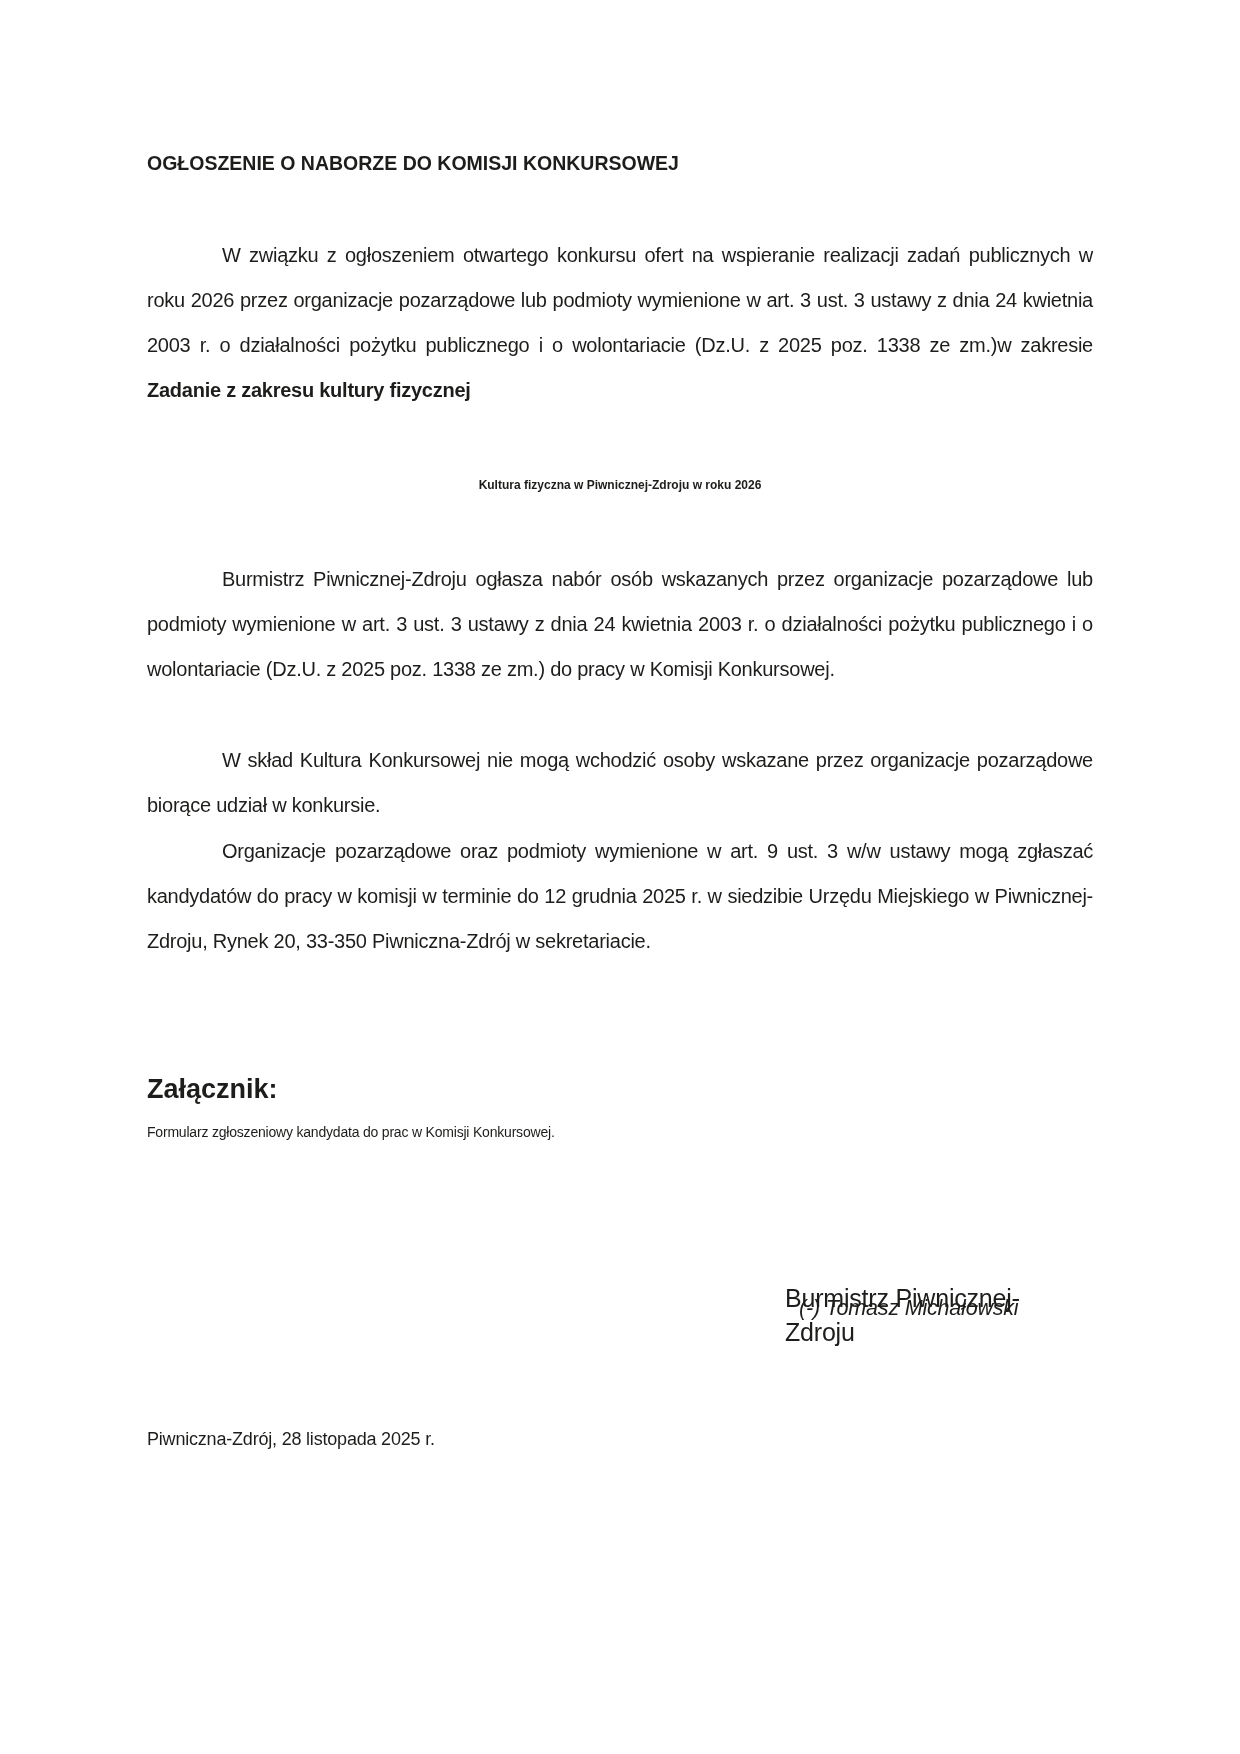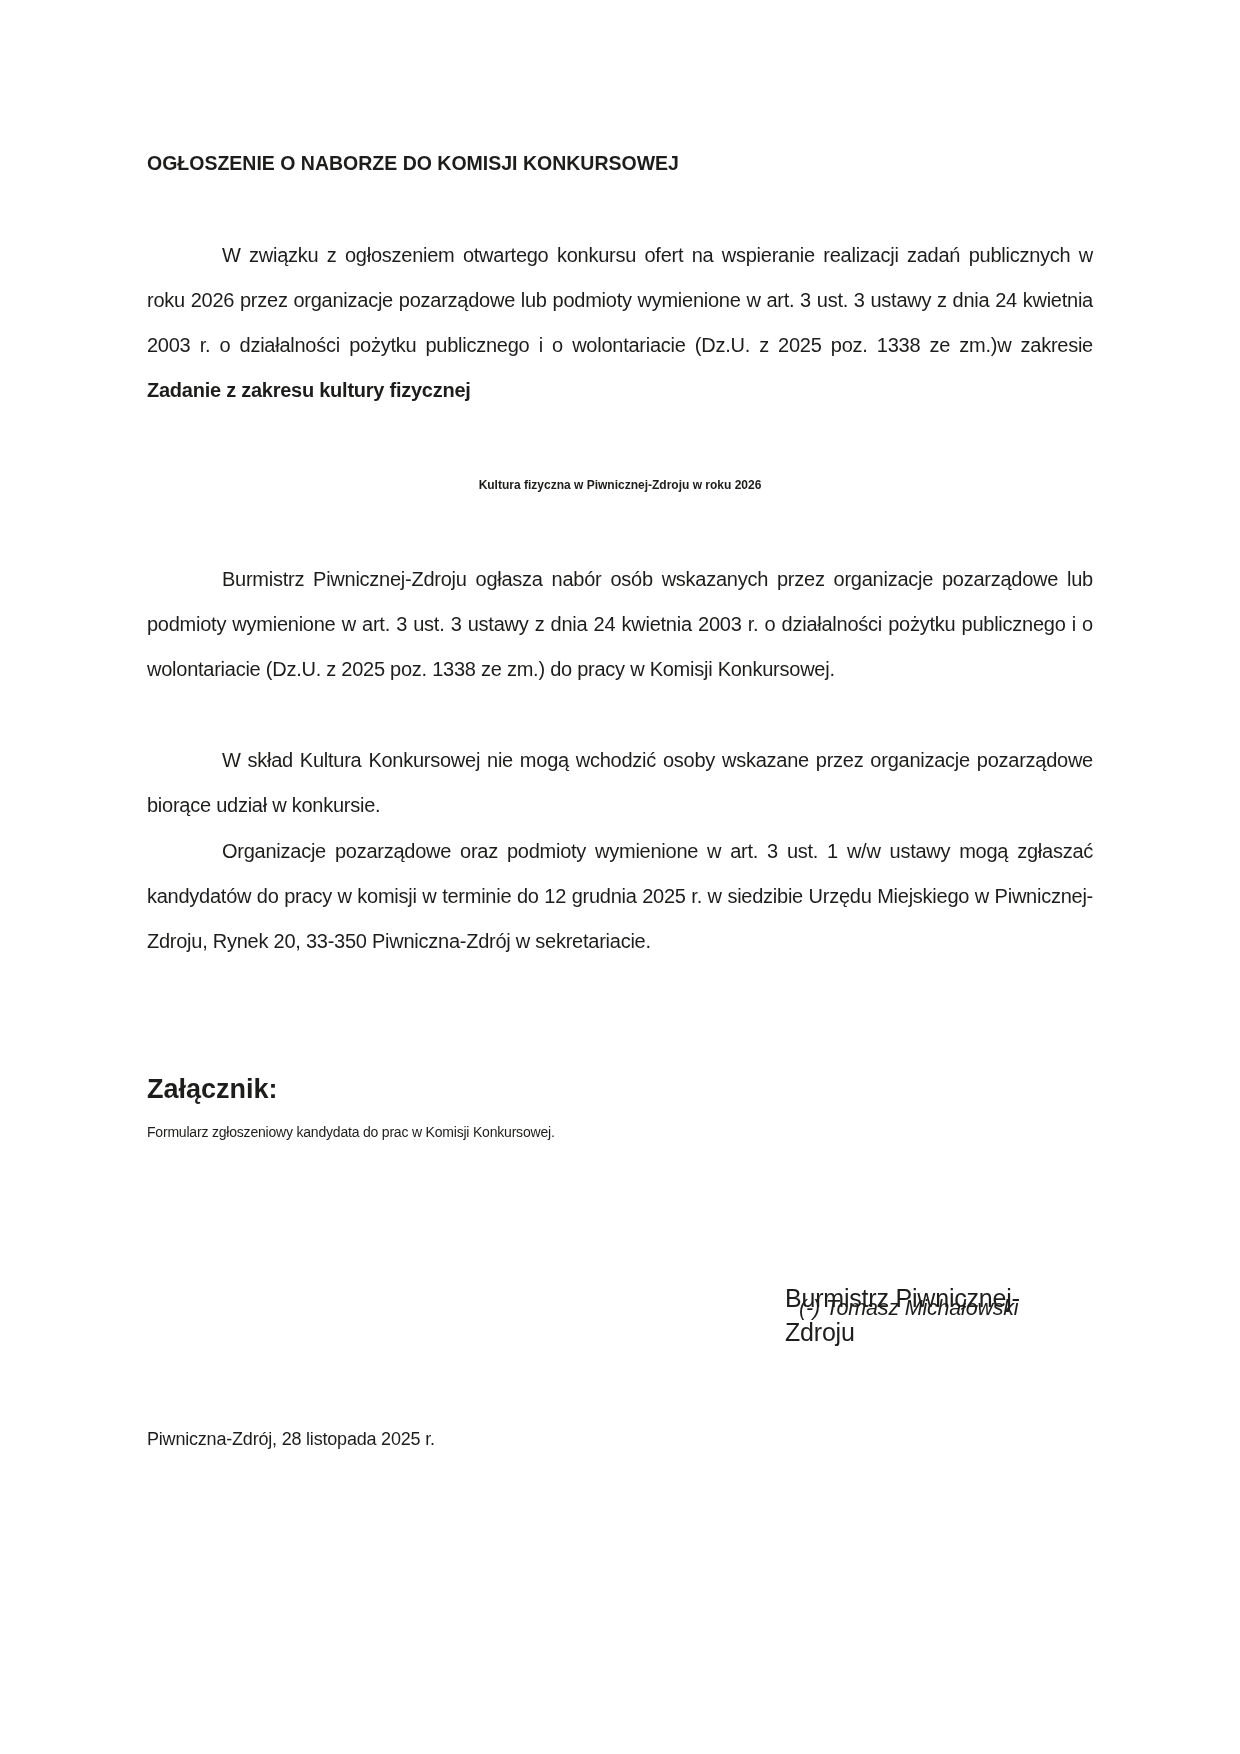--- a/index.html
+++ b/index.html
@@ -109,21 +109,21 @@
 
 <div class="page">
   <div class="title">OGŁOSZENIE O NABORZE DO KOMISJI KONKURSOWEJ</div>
 
   <p class="para p1"><span>W związku z ogłoszeniem otwartego konkursu ofert na wspieranie realizacji zadań publicznych w roku 2026 przez organizacje pozarządowe lub podmioty wymienione w art. 3 ust. 3 ustawy z dnia 24 kwietnia 2003 r. o działalności pożytku publicznego i o wolontariacie (Dz.U. z 2025 poz. 1338 ze zm.)w zakresie </span><span class="bold">Zadanie z zakresu kultury fizycznej</span></p>
 
   <div class="subtitle">Kultura fizyczna w Piwnicznej-Zdroju w roku 2026</div>
 
   <p class="para p2 last-left">Burmistrz Piwnicznej-Zdroju ogłasza nabór osób wskazanych przez organizacje pozarządowe lub podmioty wymienione w art. 3 ust. 3 ustawy z dnia 24 kwietnia 2003 r. o działalności pożytku publicznego i o wolontariacie (Dz.U. z 2025 poz. 1338  ze zm.) do pracy w Komisji Konkursowej.</p>
   <p class="para p3 last-left">W skład Kultura Konkursowej nie mogą wchodzić osoby wskazane przez organizacje pozarządowe biorące udział w konkursie.</p>
-  <p class="para p4 last-left">Organizacje pozarządowe oraz podmioty wymienione w art. 3 ust. 1 w/w ustawy mogą zgłaszać kandydatów do pracy w komisji w terminie do 12 grudnia 2025 r. w siedzibie Urzędu Miejskiego w Piwnicznej-Zdroju, Rynek 20, 33-350 Piwniczna-Zdrój w sekretariacie.</p>
+  <p class="para p4 last-left">Organizacje pozarządowe oraz podmioty wymienione w art. 9 ust. 3 w/w ustawy mogą zgłaszać kandydatów do pracy w komisji w terminie do 12 grudnia 2025 r. w siedzibie Urzędu Miejskiego w Piwnicznej-Zdroju, Rynek 20, 33-350 Piwniczna-Zdrój w sekretariacie.</p>
 
   <div class="attach-label">Załącznik:</div>
   <div class="attach-item">Formularz zgłoszeniowy kandydata do prac w Komisji Konkursowej.</div>
 
   <div class="sign-role">Burmistrz Piwnicznej-Zdroju</div>
   <div class="sign-name">(-) Tomasz Michałowski</div>
 
   <div class="place-date">Piwniczna-Zdrój, 28 listopada 2025 r.</div>
 </div>
 

